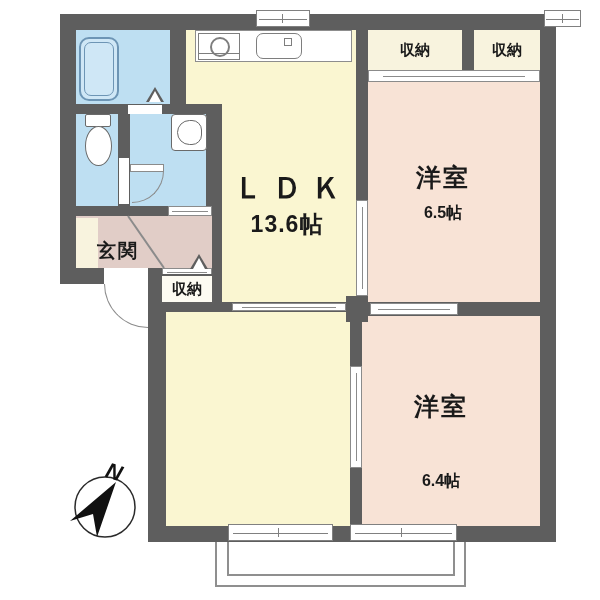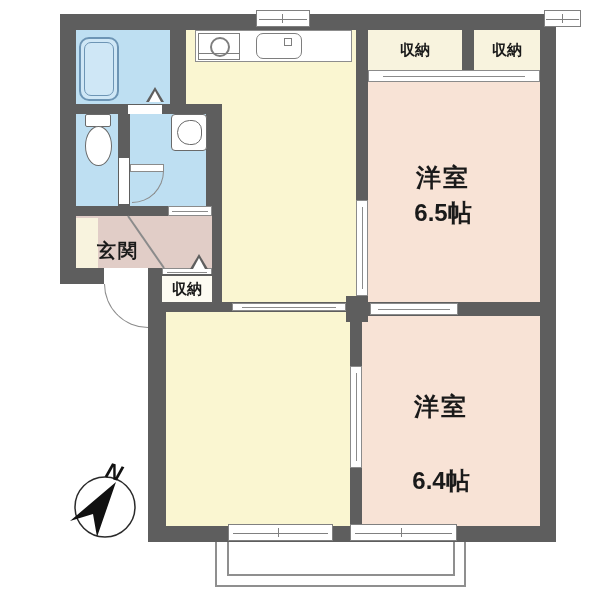--- a/index.html
+++ b/index.html
@@ -53,21 +53,21 @@
   .tri::after{content:"";position:absolute;left:-6px;top:4px;width:0;height:0;border-left:6px solid transparent;border-right:6px solid transparent;border-bottom:11px solid #fff;}
 
   
   .bal{border:2px solid #8f8f8f;border-top:none;background:transparent;z-index:1;}
 
   
   .lbl{z-index:6;color:#1a1a1a;font-weight:bold;white-space:nowrap;transform:translate(-50%,-50%);text-align:center;}
   .ldk-name{font-size:30px;letter-spacing:9px;}
   .ldk-size{font-size:23px;letter-spacing:1px;}
   .room-name{font-size:25px;letter-spacing:2px;}
-  .room-size{font-size:24px;}
+  .room-size{font-size:16px;}
   .closet-lbl{font-size:15px;}
   .genkan-lbl{font-size:19px;letter-spacing:2px;}
 
   .closet-box{background:#fdfbf2;border:2px solid #5f5f5f;z-index:3;}
   .diag{z-index:3;}
   .compass{z-index:5;}
 </style>
 </head>
 <body>
 
@@ -142,20 +142,22 @@
   </svg>
 
   <div class="closet-box" style="left:160px;top:274px;width:54px;height:30px;"></div>
 
   <svg class="compass" style="left:58px;top:448px;" width="100" height="105" viewBox="0 0 100 105">
     <circle cx="47" cy="59" r="30" fill="none" stroke="#2a2a2a" stroke-width="1.5"></circle>
     <polygon points="58,34 12,73 35,66 39,89" fill="#111"></polygon>
     <text x="48" y="30" font-size="22" font-weight="bold" font-style="italic" fill="#111" transform="rotate(18 52 24)">N</text>
   </svg>
 
+  <div class="lbl ldk-name" style="left:292px;top:188px;">ＬＤＫ</div>
+  <div class="lbl ldk-size" style="left:287px;top:224px;">13.6帖</div>
   <div class="lbl room-name" style="left:443px;top:177px;">洋室</div>
   <div class="lbl room-size" style="left:443px;top:213px;">6.5帖</div>
   <div class="lbl room-name" style="left:441px;top:406px;">洋室</div>
   <div class="lbl room-size" style="left:441px;top:441px;margin-top:40px;">6.4帖</div>
   <div class="lbl genkan-lbl" style="left:118px;top:251px;">玄関</div>
   <div class="lbl closet-lbl" style="left:415px;top:50px;">収納</div>
   <div class="lbl closet-lbl" style="left:507px;top:50px;">収納</div>
   <div class="lbl closet-lbl" style="left:187px;top:289px;">収納</div>
 
 </div>

